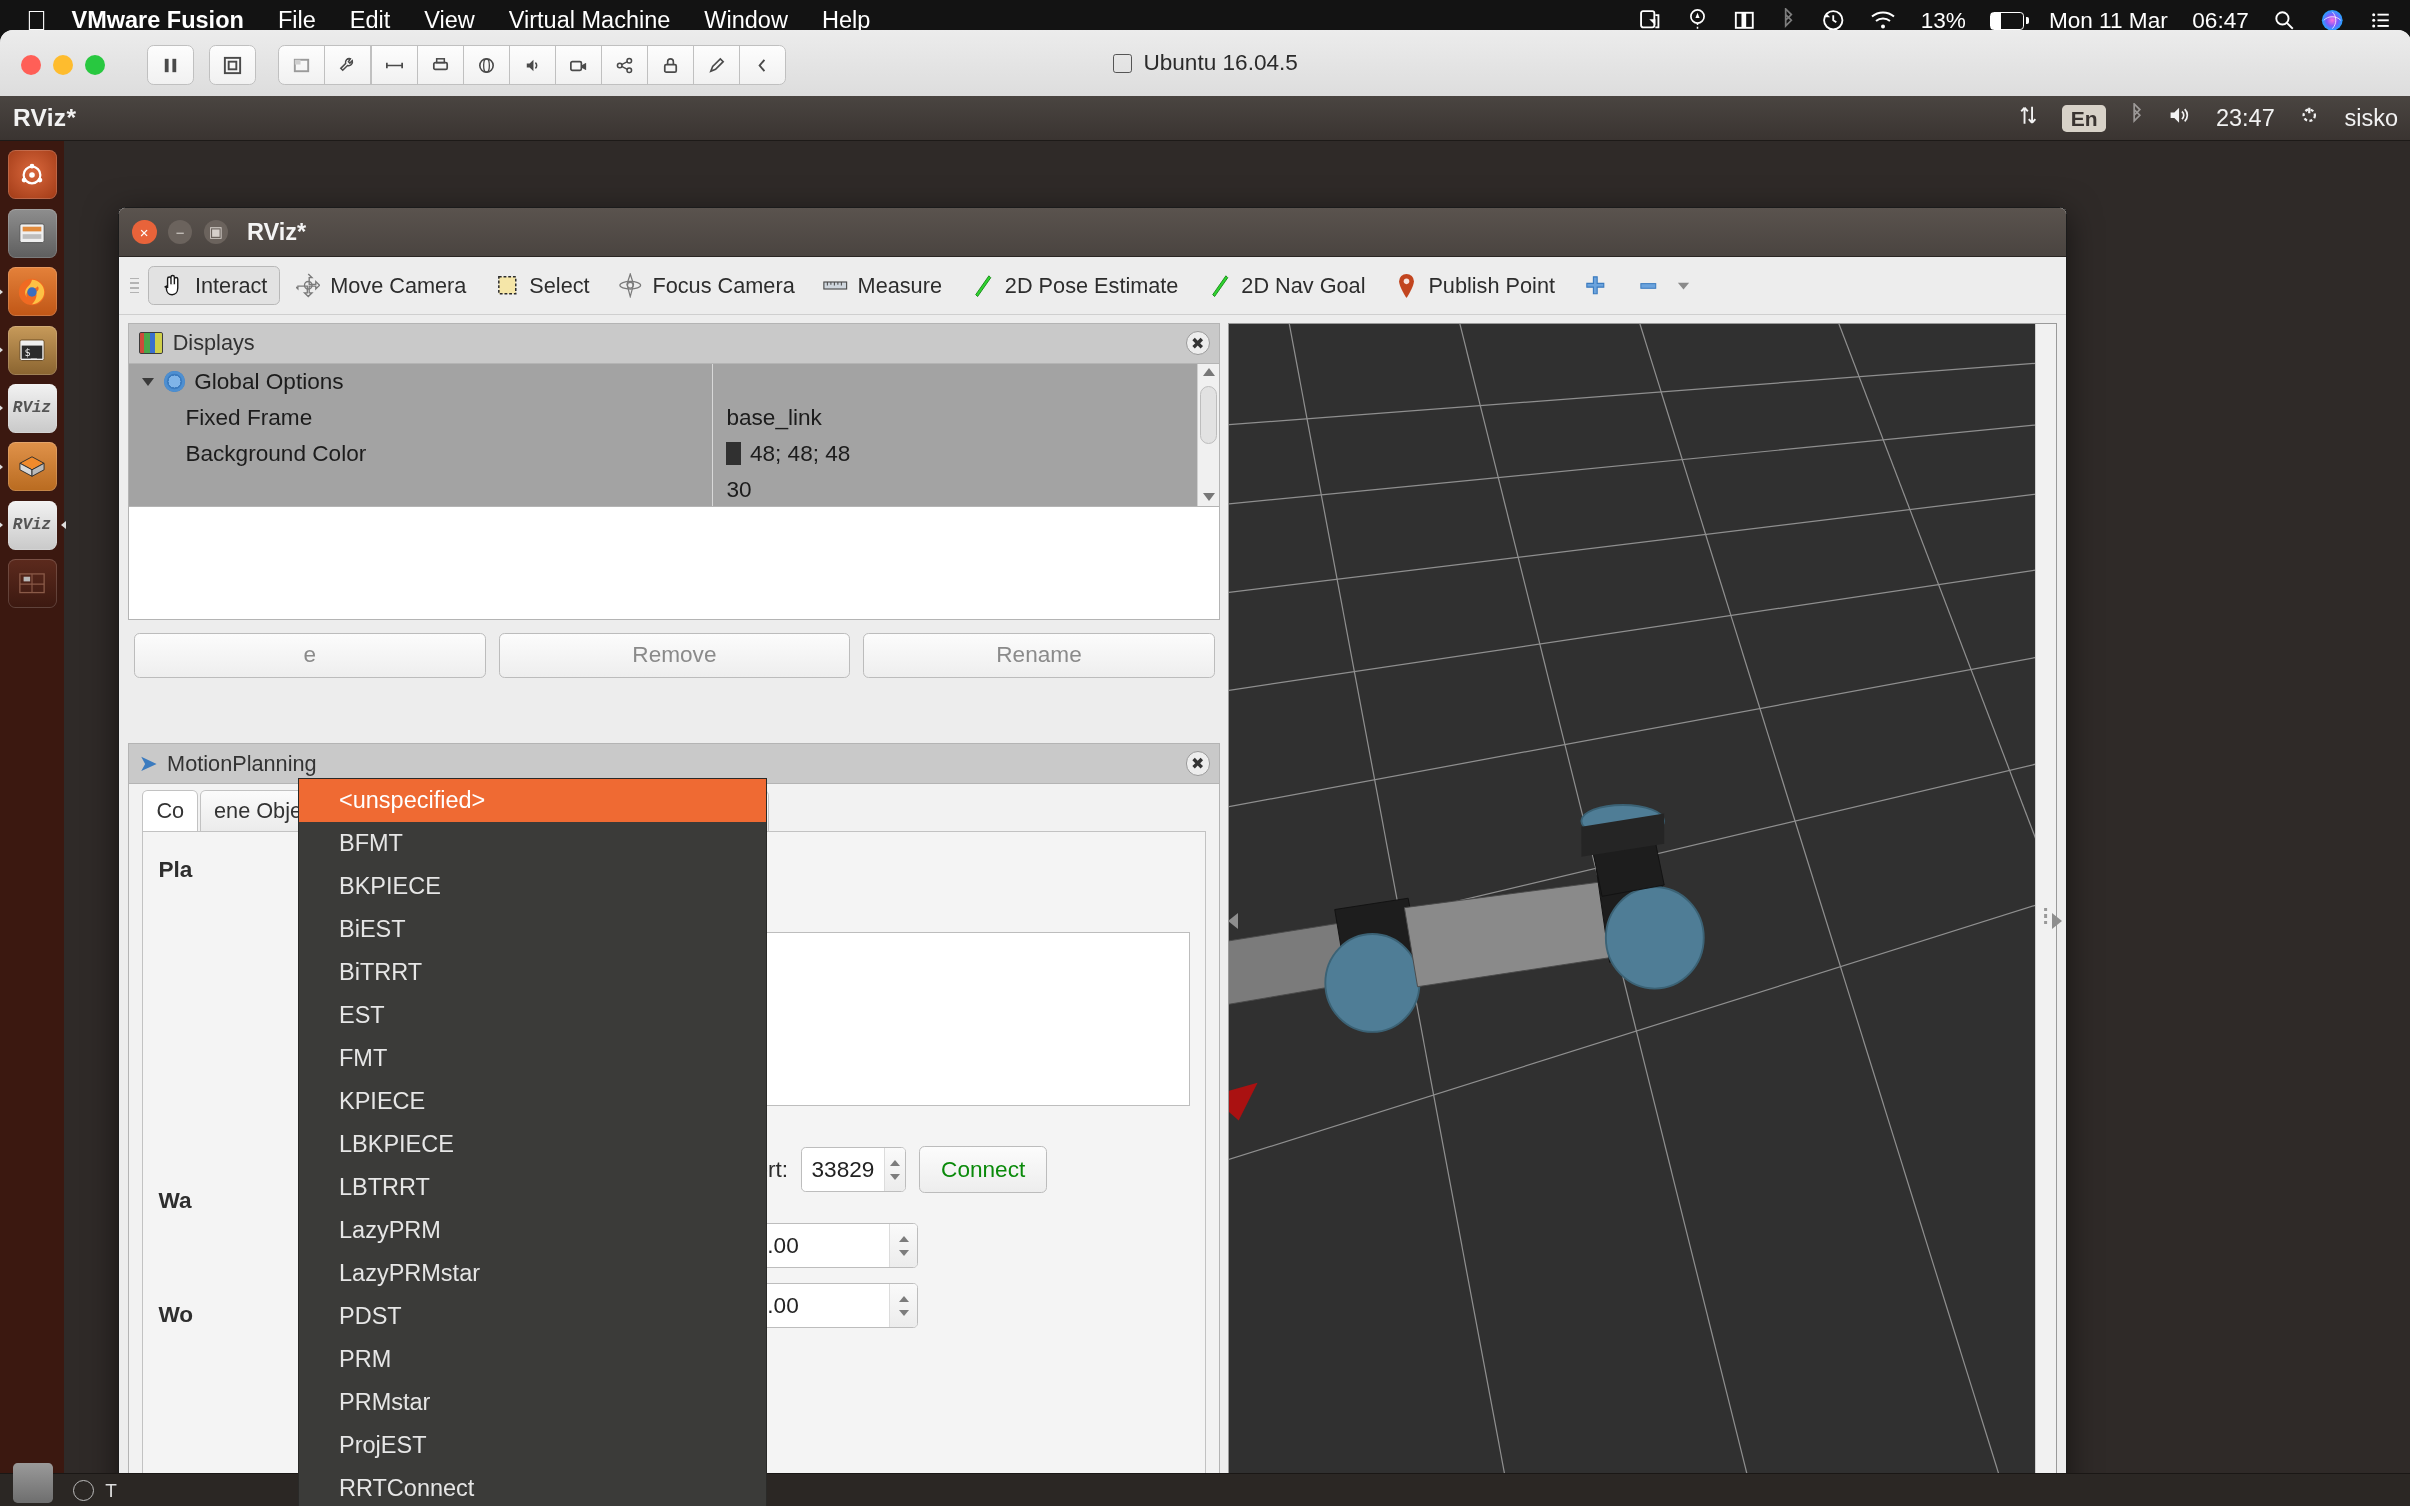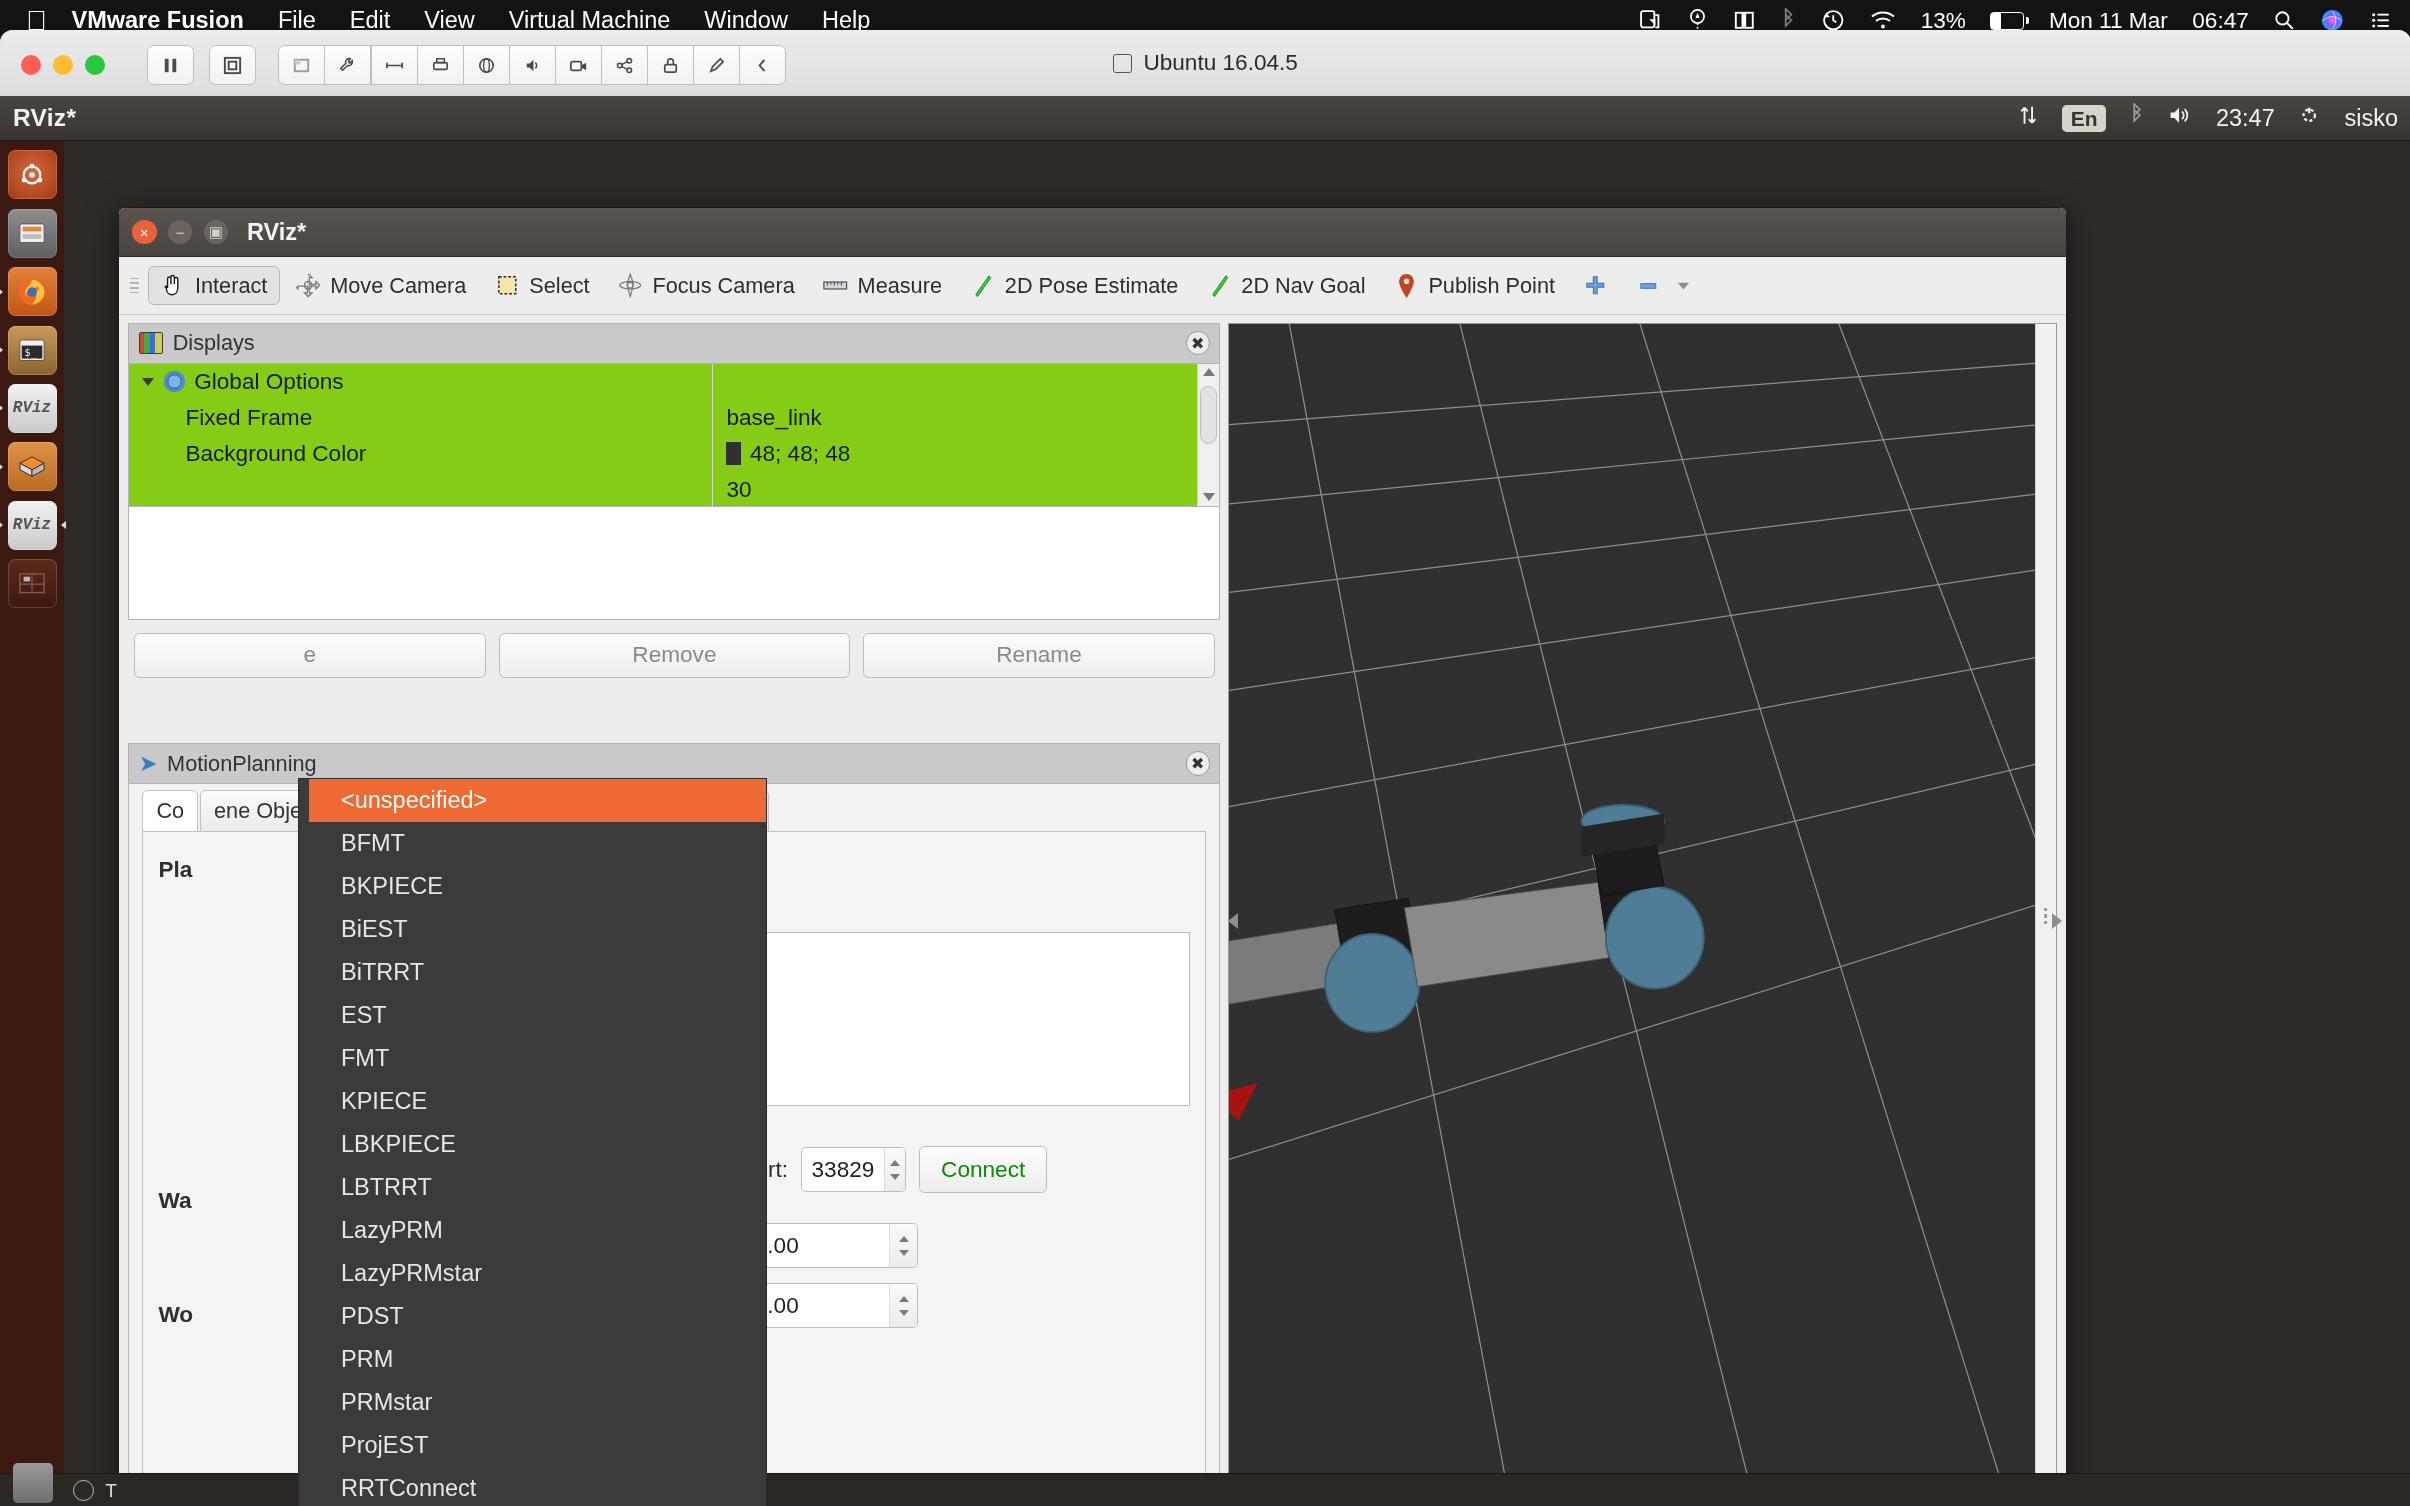--- a/index.html
+++ b/index.html
@@ -181,21 +181,21 @@
     display: flex; align-items: center; justify-content: center;
     font-size: 16px; color: #333;
   }
   .displays-icon {
     width: 24.5px; height: 22.6px;
     background: linear-gradient(90deg,#cf4a3a 0 20%, #4aa64a 20% 45%, #3a6fcf 45% 70%, #cfcf4a 70% 100%);
     border: 1.9px solid #3b3b3b; border-radius: 1.9px;
   }
 
   .tree {
-    background: #84cc16; border: 0.9px solid #b4b4b4; border-top: none;
+    background: #a3a3a3; border: 0.9px solid #b4b4b4; border-top: none;
     height: 143px; position: relative; display: flex;
   }
   .tree-col-l { width: 584px; border-right: 0.9px solid #d8d8d8; position: relative; }
   .tree-col-r { flex: 1; position: relative; }
   .tree-row { height: 36px; display: flex; align-items: center; font-size: 22.6px; color: #1c1c1c; }
   .tree-row.l { padding-left: 13px; }
   .tree-row.r { padding-left: 13px; }
   .arrow-d { width: 0; height: 0; border-left: 6.6px solid transparent;
              border-right: 6.6px solid transparent; border-top: 8.5px solid #3a3a3a;
              margin-right: 9.4px; }
@@ -315,22 +315,22 @@
   .collapse-h.right { right: 3.8px; border-left: 10.4px solid #8e8e8e; }
 
   
   .dropdown {
     position: absolute; left: 179px; top: 463px;
     width: 469px; height: 1043px;
     background: #3b3b39; border: 0.9px solid #2a2a28;
     z-index: 60; overflow: hidden;
   }
   .dd-item {
-    height: 43px; line-height: 43px; padding-left: 32px;
-    font-size: 23.5px; color: #e6e6e6; white-space: nowrap; margin-left: 10px;
+    height: 43px; line-height: 43px; padding-left: 40px;
+    font-size: 23.5px; color: #e6e6e6; white-space: nowrap;
   }
   .dd-item.sel { background: #ef6a33; color: #fff; }
 
   
   .bottom-bar {
     position: absolute; bottom: 0; left: 0; width: 2411px; height: 34px;
     background: #2b2724; border-top: 0.9px solid #1a1715;
     display: flex; align-items: center; padding-left: 73px; gap: 11.3px;
     color: #ddd; font-size: 19px;
   }

